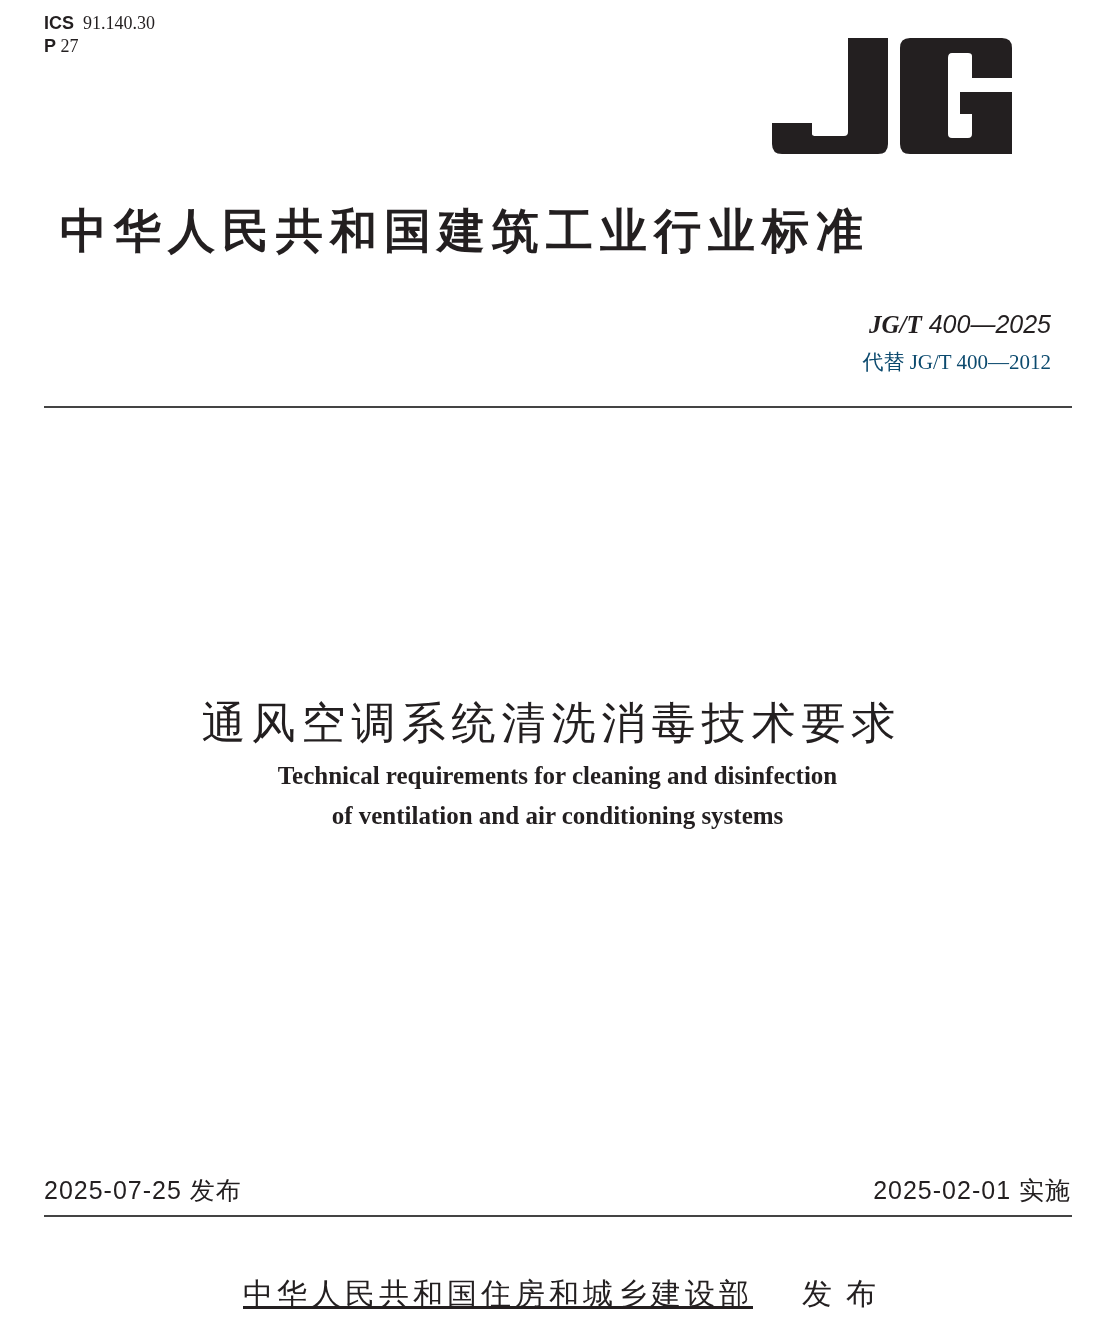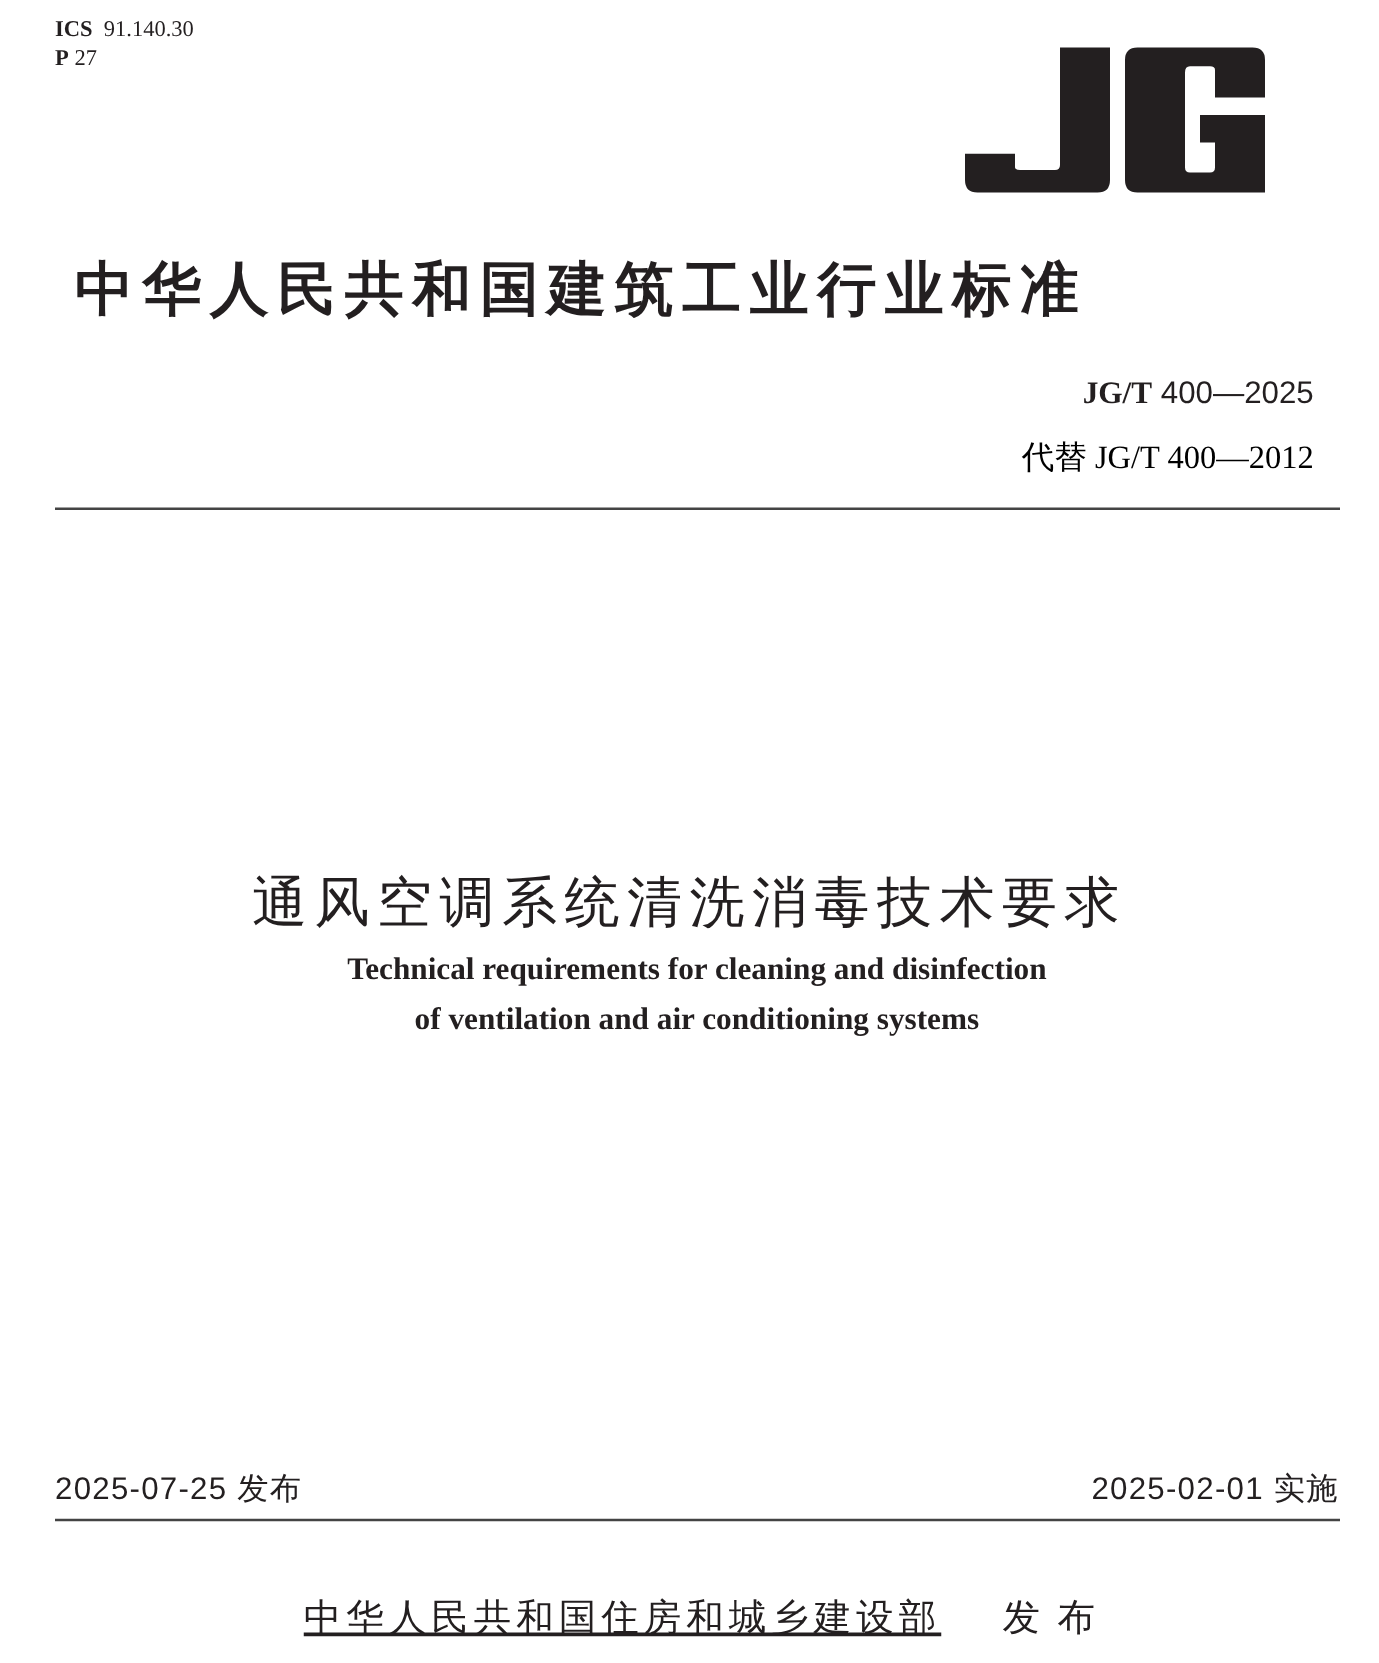--- a/index.html
+++ b/index.html
@@ -1,28 +1,28 @@
 <!DOCTYPE html>
 <html><head>
   <meta charset="utf-8">
   <style>
     html, body { margin: 0; padding: 0; background: #fff; }
     body { width: 1103px; height: 1330px; position: relative; overflow: hidden; color: #231f20; }
     .abs { position: absolute; }
     .serif { font-family: "Liberation Serif", "DejaVu Serif", serif; }
     .sans { font-family: "Liberation Sans", "DejaVu Sans", sans-serif; }
     .ics { left: 44px; top: 12px; font-size: 18px; line-height: 23px; }
-    .ics b { font-family: Liberation Serif, serif; font-weight: bold; }
+    .ics b { font-family: Liberation Sans, sans-serif; font-weight: bold; }
     .ics span.num { font-family: Liberation Serif, serif; }
     
     .logo { left: 772px; top: 34px; width: 240px; height: 124px; }
     .main-title { left: 60px; top: 196px; width: 1000px; font-size: 47px; letter-spacing: 7px; font-weight: bold; line-height: 70px; }
-    .std-num { right: 52px; top: 300px; font-size: 25px; text-align: right; }
+    .std-num { right: 52px; top: 310px; font-size: 25px; text-align: right; font-style: italic; }
     .std-num b { font-family: "Liberation Serif", serif; font-weight: bold; }
-    .std-replace { right: 52px; top: 348px; font-size: 26px; text-align: right; color: #000000; }
+    .std-replace { right: 52px; top: 348px; font-size: 21px; text-align: right; color: #0c4a6e; }
     .rule { left: 44px; width: 1028px; height: 2px; background: #444; }
     .doc-title { left: 0; width: 1103px; top: 648px; text-align: center; font-size: 44px; letter-spacing: 6px; line-height: 64px; margin-top: 43px; }
     .en-title { left: 0; width: 1115px; top: 756px; text-align: center; font-size: 25px; font-weight: bold; line-height: 40px; }
     .date-left { left: 44px; top: 1174px; font-size: 25px; letter-spacing: 1px; }
     .date-right { right: 32px; top: 1174px; font-size: 25px; letter-spacing: 1px; text-align: right; }
     .issuer { left: 243px; top: 1274px; font-size: 30px; letter-spacing: 4px; text-decoration: underline; }
     .issue-word { left: 802px; top: 1274px; font-size: 30px; letter-spacing: 14px; }
   </style>
 </head>
 <body>

